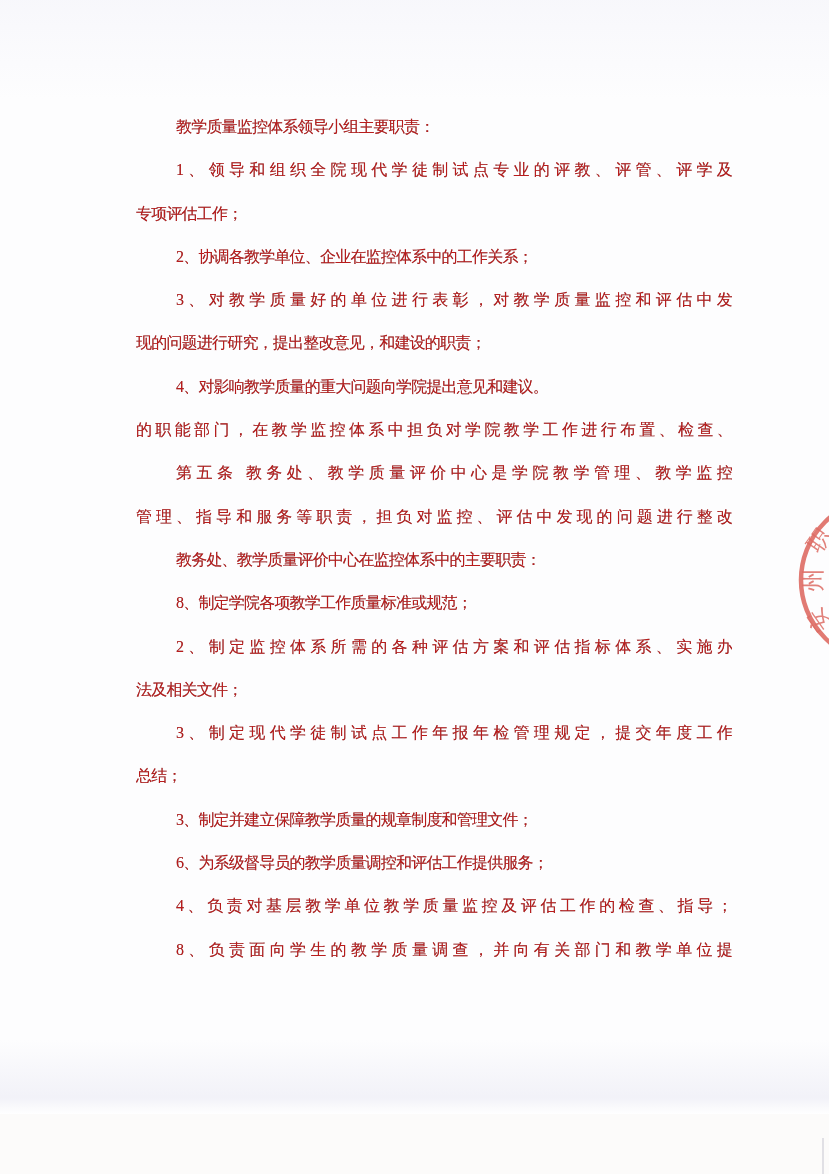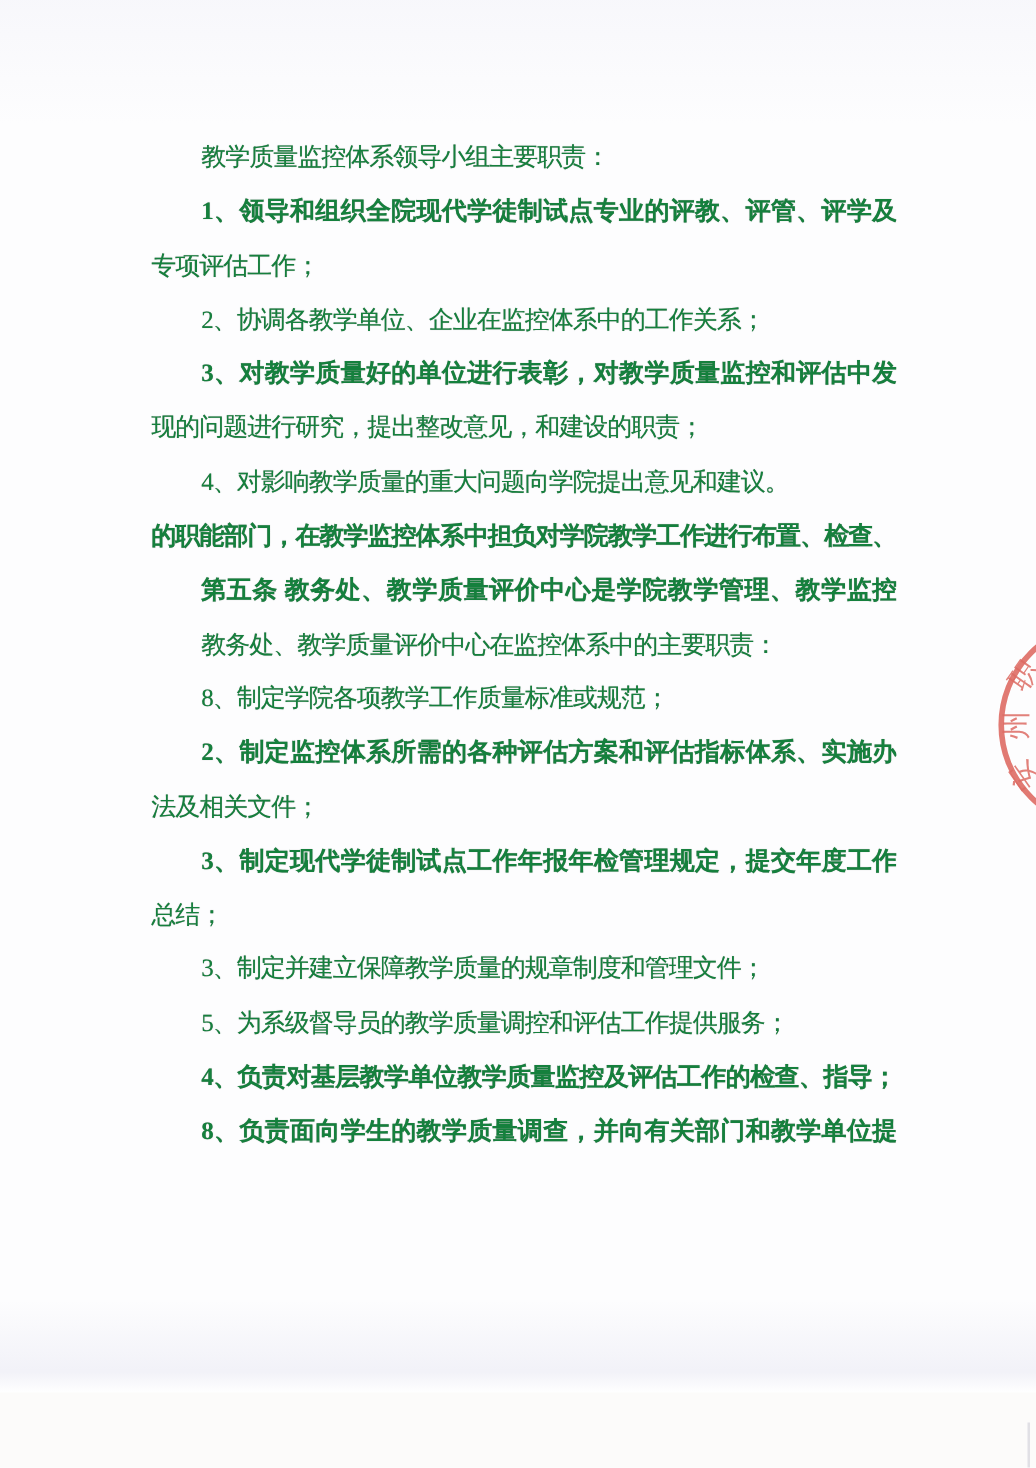--- a/index.html
+++ b/index.html
@@ -42,42 +42,41 @@
   }
   .edge-line {
     position: absolute;
     left: 822px; top: 1138px;
     width: 2px; height: 36px;
     background: #d9d9e0;
     opacity: 0.8;
   }
   .textblock {
     position: absolute;
-    left: 121px;
+    left: 136px;
     top: 105px;
     width: 596px;
-    font-size: 20px;
+    font-size: 16px;
     line-height: 43.3px;
     letter-spacing: -0.8px;
-    color: #15803d;
+    color: #b91c1c;
     text-shadow: 0 0 0.6px rgba(58,58,58,0.55);
     word-break: break-all;
   }
   .line {
     text-align: left;
     white-space: normal;
     overflow: hidden;
     height: 43.3px;
   }
   .line.indent { padding-left: 40px; }
   .line.fill {
     text-align: justify;
     text-align-last: justify;
     text-justify: inter-character;
-    font-weight: bold;
   }
   .stamp {
     position: absolute;
     left: 795px;
     top: 494px;
     width: 34px;
     height: 172px;
     overflow: hidden;
     opacity: 0.88;
   }
@@ -92,28 +91,29 @@
   <div class="textblock">
     <div class="line indent">教学质量监控体系领导小组主要职责：</div>
     <div class="line indent fill">1、领导和组织全院现代学徒制试点专业的评教、评管、评学及</div>
     <div class="line">专项评估工作；</div>
     <div class="line indent">2、协调各教学单位、企业在监控体系中的工作关系；</div>
     <div class="line indent fill">3、对教学质量好的单位进行表彰，对教学质量监控和评估中发</div>
     <div class="line">现的问题进行研究，提出整改意见，和建设的职责；</div>
     <div class="line indent">4、对影响教学质量的重大问题向学院提出意见和建议。</div>
     <div class="line fill">的职能部门，在教学监控体系中担负对学院教学工作进行布置、检查、</div>
     <div class="line indent fill">第五条 教务处、教学质量评价中心是学院教学管理、教学监控</div>
+    <div class="line fill">管理、指导和服务等职责，担负对监控、评估中发现的问题进行整改</div>
     <div class="line indent">教务处、教学质量评价中心在监控体系中的主要职责：</div>
     <div class="line indent">8、制定学院各项教学工作质量标准或规范；</div>
     <div class="line indent fill">2、制定监控体系所需的各种评估方案和评估指标体系、实施办</div>
     <div class="line">法及相关文件；</div>
     <div class="line indent fill">3、制定现代学徒制试点工作年报年检管理规定，提交年度工作</div>
     <div class="line">总结；</div>
     <div class="line indent">3、制定并建立保障教学质量的规章制度和管理文件；</div>
-    <div class="line indent">5、为系级督导员的教学质量调控和评估工作提供服务；</div>
+    <div class="line indent">6、为系级督导员的教学质量调控和评估工作提供服务；</div>
     <div class="line indent fill">4、负责对基层教学单位教学质量监控及评估工作的检查、指导；</div>
     <div class="line indent fill">8、负责面向学生的教学质量调查，并向有关部门和教学单位提</div>
   </div>
 
   <div class="stamp">
     <svg width="34" height="172" viewBox="0 0 34 172" xmlns="http://www.w3.org/2000/svg">
       <circle cx="88" cy="86" r="82" fill="none" stroke="#d9584f" stroke-width="4.5" opacity="0.9"></circle>
       <text x="24" y="46" transform="rotate(-55 24 46)" font-size="23" fill="#d9584f" text-anchor="middle" dominant-baseline="central" opacity="0.85">职</text>
       <text x="18" y="86" transform="rotate(-90 18 86)" font-size="23" fill="#d9584f" text-anchor="middle" dominant-baseline="central" opacity="0.85">州</text>
       <text x="24" y="126" transform="rotate(-125 24 126)" font-size="23" fill="#d9584f" text-anchor="middle" dominant-baseline="central" opacity="0.85">安</text>

